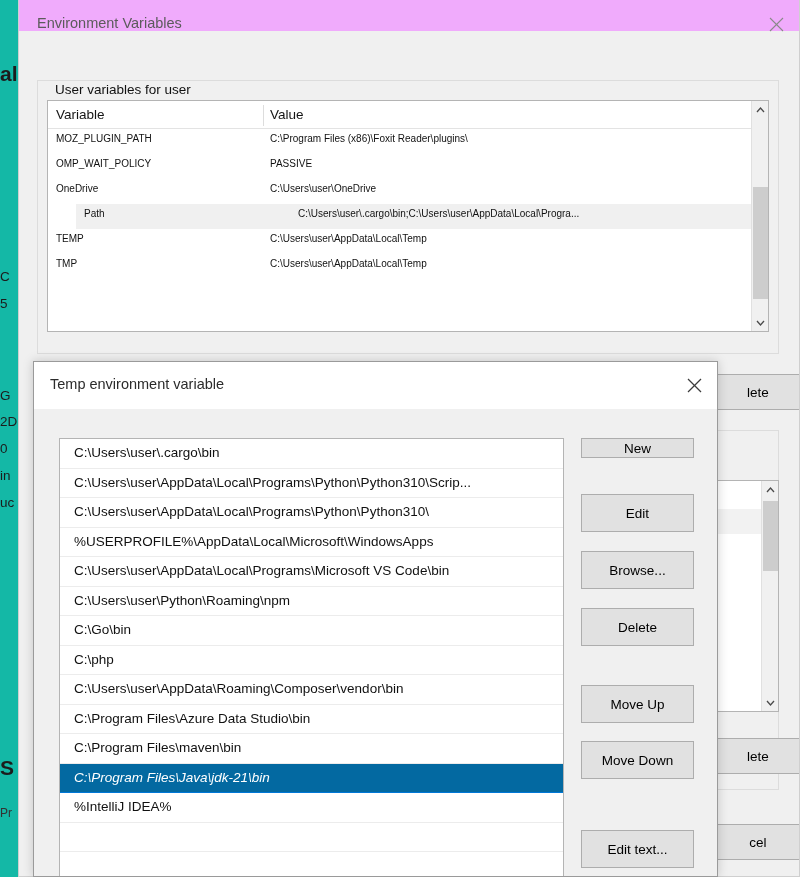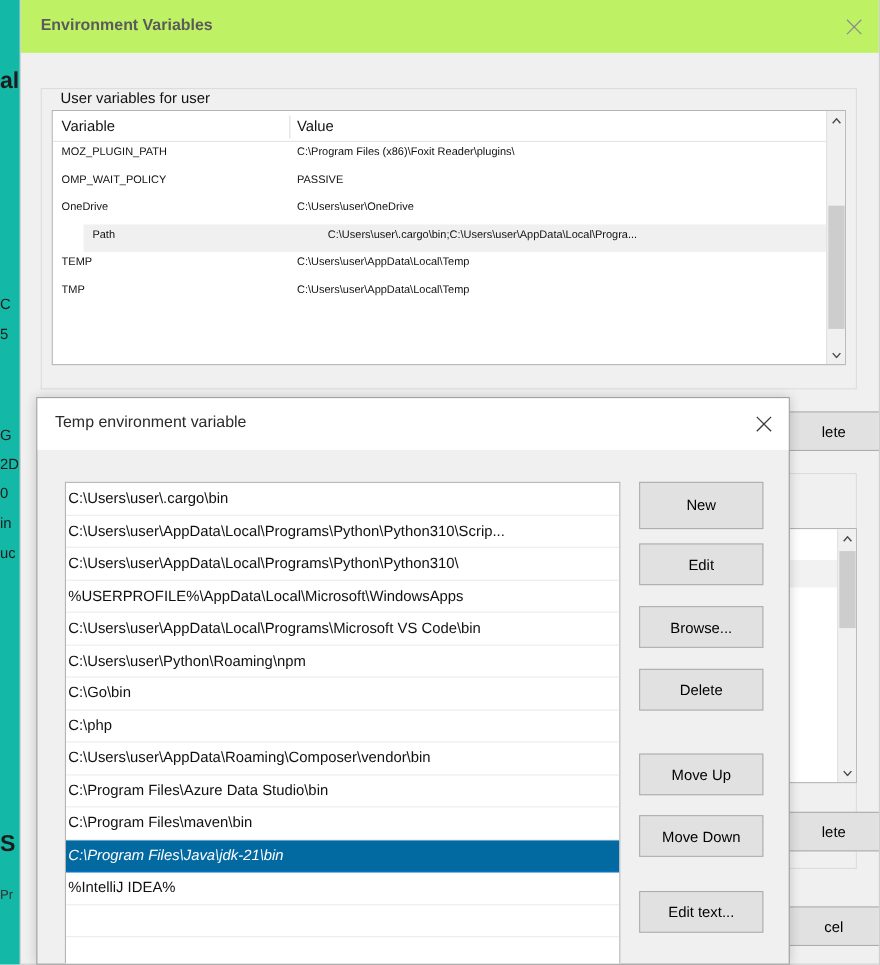--- a/index.html
+++ b/index.html
@@ -99,24 +99,23 @@
     width: 782px; height: 877px;
     background: #f0f0f0;
     border: 1px solid #cfcfcf;
     border-top: none;
     box-sizing: border-box;
     overflow: hidden;
   }
   .env-titlebar {
     position: absolute;
     left: 0; top: 0;
-    width: 100%; height: 48px;
-    background: #bef264;
-    box-sizing: border-box;
-    font-weight: bold;
+    width: 100%; height: 31px;
+    background: #f0abfc;
+    box-sizing: border-box;
   }
   .env-title {
     position: absolute;
     left: 18px; top: 15px;
     font-size: 14.5px;
     color: #5b5b5b;
     white-space: nowrap;
   }
   .titlebar-close {
     position: absolute;
@@ -255,21 +254,21 @@
     background: #ffffff;
     border: 1px solid #b4b4b4;
     box-sizing: border-box;
     overflow: hidden;
   }
   .path-row {
     position: relative;
     height: 29.5px;
     box-sizing: border-box;
     border-bottom: 1px solid #ececec;
-    padding-left: 2px;
+    padding-left: 14px;
     font-size: 13.5px;
     color: #111111;
     line-height: 28px;
     white-space: nowrap;
     overflow: hidden;
   }
   .path-row.selected {
     background: #0369a1;
     color: #ffffff;
     border-bottom-color: #0078d7;
@@ -415,22 +414,22 @@
     <div class="path-row">C:\Users\user\AppData\Roaming\Composer\vendor\bin</div>
     <div class="path-row">C:\Program Files\Azure Data Studio\bin</div>
     <div class="path-row">C:\Program Files\maven\bin</div>
     <div class="path-row selected">C:\Program Files\Java\jdk-21\bin</div>
     <div class="path-row">%IntelliJ IDEA%</div>
     <div class="path-row"></div>
     <div class="path-row"></div>
   </div>
 
   <div class="edit-buttons">
-    <button class="btn" style="left:547px; top:76px;  width:113px; height:43px;">New</button>
+    <button class="btn" style="left:547px; top:76px;  width:113px; height:20px;">New</button>
     <button class="btn" style="left:547px; top:132px; width:113px; height:38px;">Edit</button>
     <button class="btn" style="left:547px; top:189px; width:113px; height:38px;">Browse...</button>
     <button class="btn" style="left:547px; top:246px; width:113px; height:38px;">Delete</button>
     <button class="btn" style="left:547px; top:323px; width:113px; height:38px;">Move Up</button>
     <button class="btn" style="left:547px; top:379px; width:113px; height:38px;">Move Down</button>
-    <button class="btn" style="left:547px; top:448px; width:113px; height:38px;">Edit text...</button>
+    <button class="btn" style="left:547px; top:468px; width:113px; height:38px;">Edit text...</button>
   </div>
 
 </div>
 
 </body></html>

